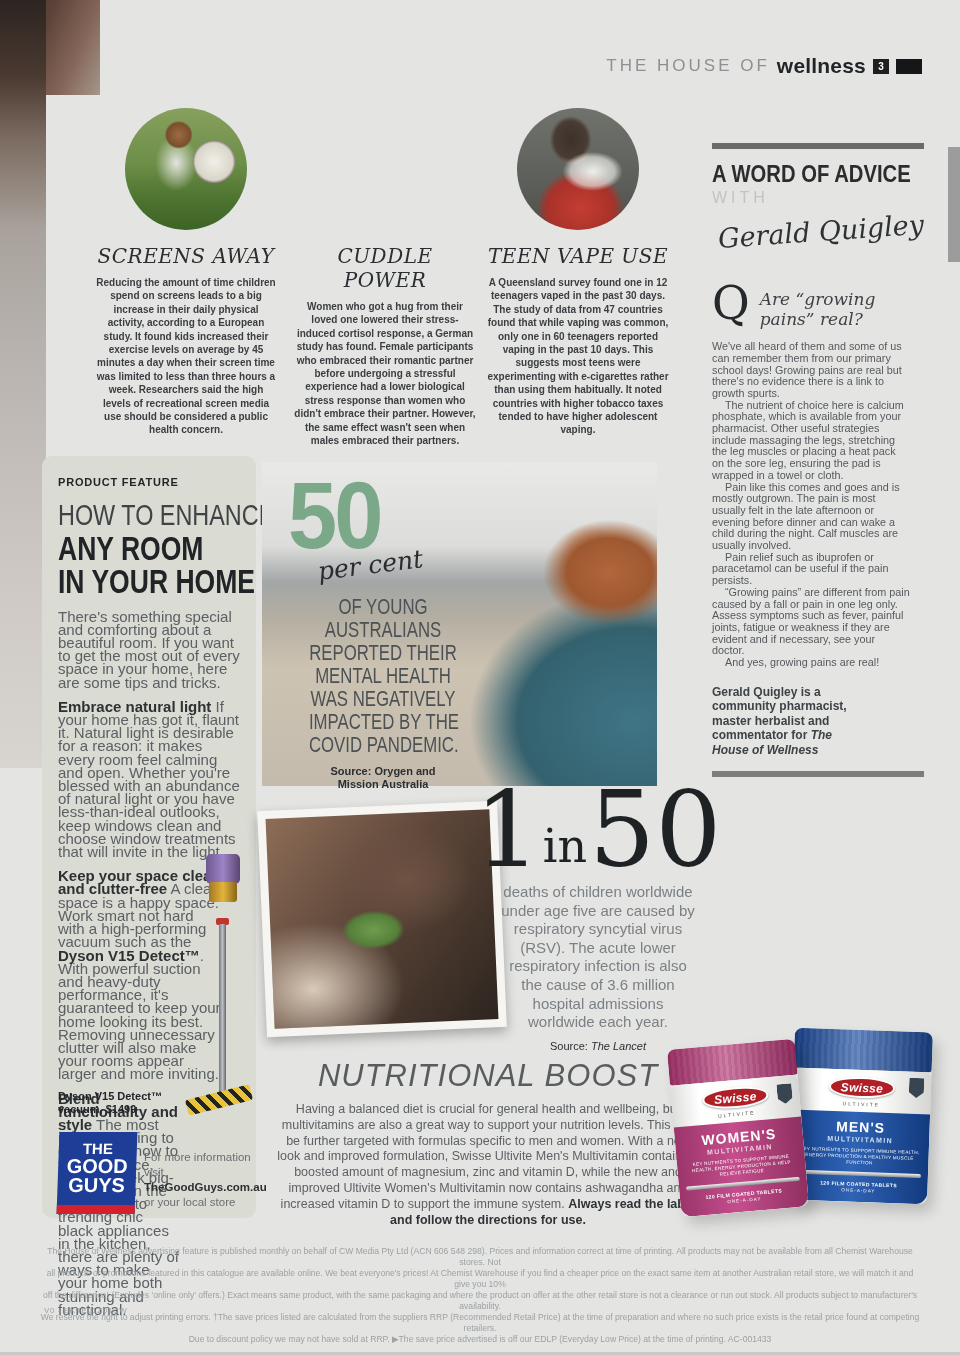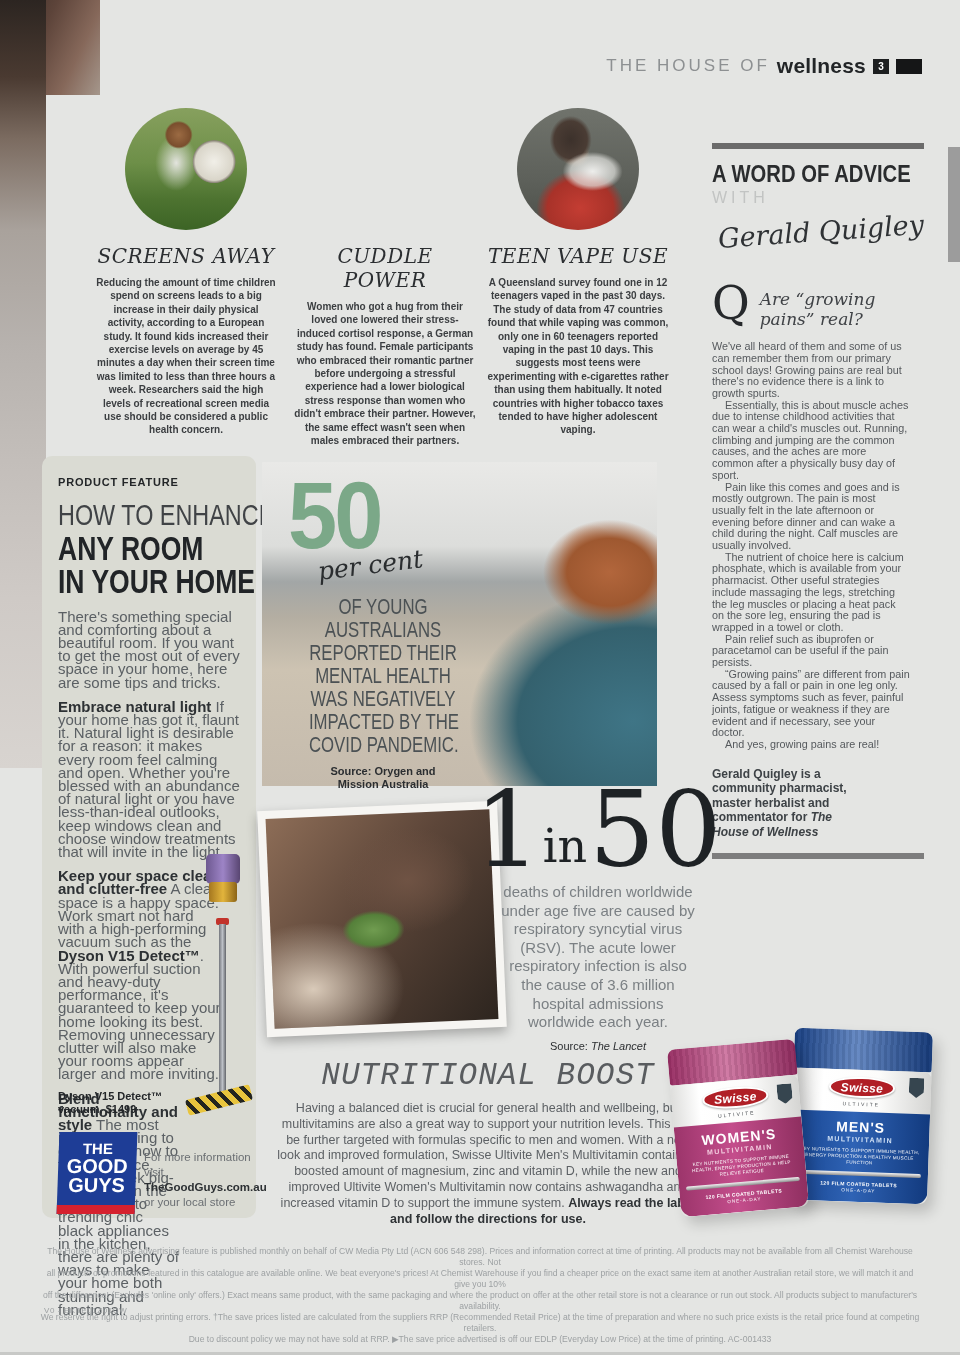--- a/index.html
+++ b/index.html
@@ -143,21 +143,21 @@
      font-family:"DejaVu Serif","Liberation Serif",serif; color:#1e2225; }
   .b-1 { font-size:104px; line-height:.78; }
   .b-in { font-size:46px; line-height:1; padding:0 2px 2px 2px; }
   .b-50 { font-size:104px; line-height:.78; }
   .s150-text { margin-top:12px; font-size:15px; line-height:18.6px; color:#7b8084; }
   .s150-src { margin-top:8px; font-size:11px; font-weight:400; color:#2b2e31; }
   .s150-src .ital { font-style:italic; }
 
   
   .nutrition { position:absolute; left:276px; top:1058px; width:424px; text-align:center; }
-  .nutri-title { font-family:Liberation Mono, monospace; font-style:italic;
+  .nutri-title { font-family:Liberation Sans, sans-serif; font-style:italic;
      font-size:31px; font-weight:400; letter-spacing:1px; color:#595c5f; }
   .nutri-body { margin-top:8px; font-size:12.5px; line-height:15.8px; color:#5d6165; }
   .nutri-bold { font-weight:800; color:#2f3336; }
 
   
   .swisse-wrap { position:absolute; left:672px; top:1030px; width:270px; height:210px; }
   .bottle { position:absolute; border-radius:8px; }
   .bottle .cap { height:36px; border-radius:8px 8px 3px 3px;
      background-image:repeating-linear-gradient(90deg, rgba(0,0,0,.12) 0 3px, rgba(255,255,255,.08) 3px 6px); }
   .bottle .bodyb { background:linear-gradient(90deg,#dededc,#ffffff 22%,#fcfcfb 62%,#d5d5d3);
@@ -233,23 +233,22 @@
     <div class="bar-top"></div>
     <div class="advice-title">A WORD OF ADVICE</div>
     <div class="advice-with">WITH</div>
     <div class="signature">Gerald Quigley</div>
     <div class="qrow">
       <div class="qletter">Q</div>
       <div class="question">Are “growing pains” real?</div>
     </div>
     <div class="answer">
       <p>We've all heard of them and some of us can remember them from our primary school days! Growing pains are real but there's no evidence there is a link to growth spurts.</p>
-      <p>Essentially, this is about muscle aches due to intense childhood activities that can wear a child's muscles out. Running, climbing and jumping are the common causes, and the aches are more common after a physically busy day of sport.</p>
+      <p>The nutrient of choice here is calcium phosphate, which is available from your pharmacist. Other useful strategies include massaging the legs, stretching the leg muscles or placing a heat pack on the sore leg, ensuring the pad is wrapped in a towel or cloth.</p>
       <p>Pain like this comes and goes and is mostly outgrown. The pain is most usually felt in the late afternoon or evening before dinner and can wake a child during the night. Calf muscles are usually involved.</p>
-      <p>The nutrient of choice here is calcium phosphate, which is available from your pharmacist. Other useful strategies include massaging the legs, stretching the leg muscles or placing a heat pack on the sore leg, ensuring the pad is wrapped in a towel or cloth.</p>
       <p>Pain relief such as ibuprofen or paracetamol can be useful if the pain persists.</p>
       <p>“Growing pains” are different from pain caused by a fall or pain in one leg only. Assess symptoms such as fever, painful joints, fatigue or weakness if they are evident and if necessary, see your doctor.</p>
       <p>And yes, growing pains are real!</p>
     </div>
     <div class="bio">
       <span>Gerald Quigley is a community pharmacist, master herbalist and commentator for</span>
       <span class="ital">The House of Wellness</span>
     </div>
     <div class="bar-bottom"></div>
   </div>

